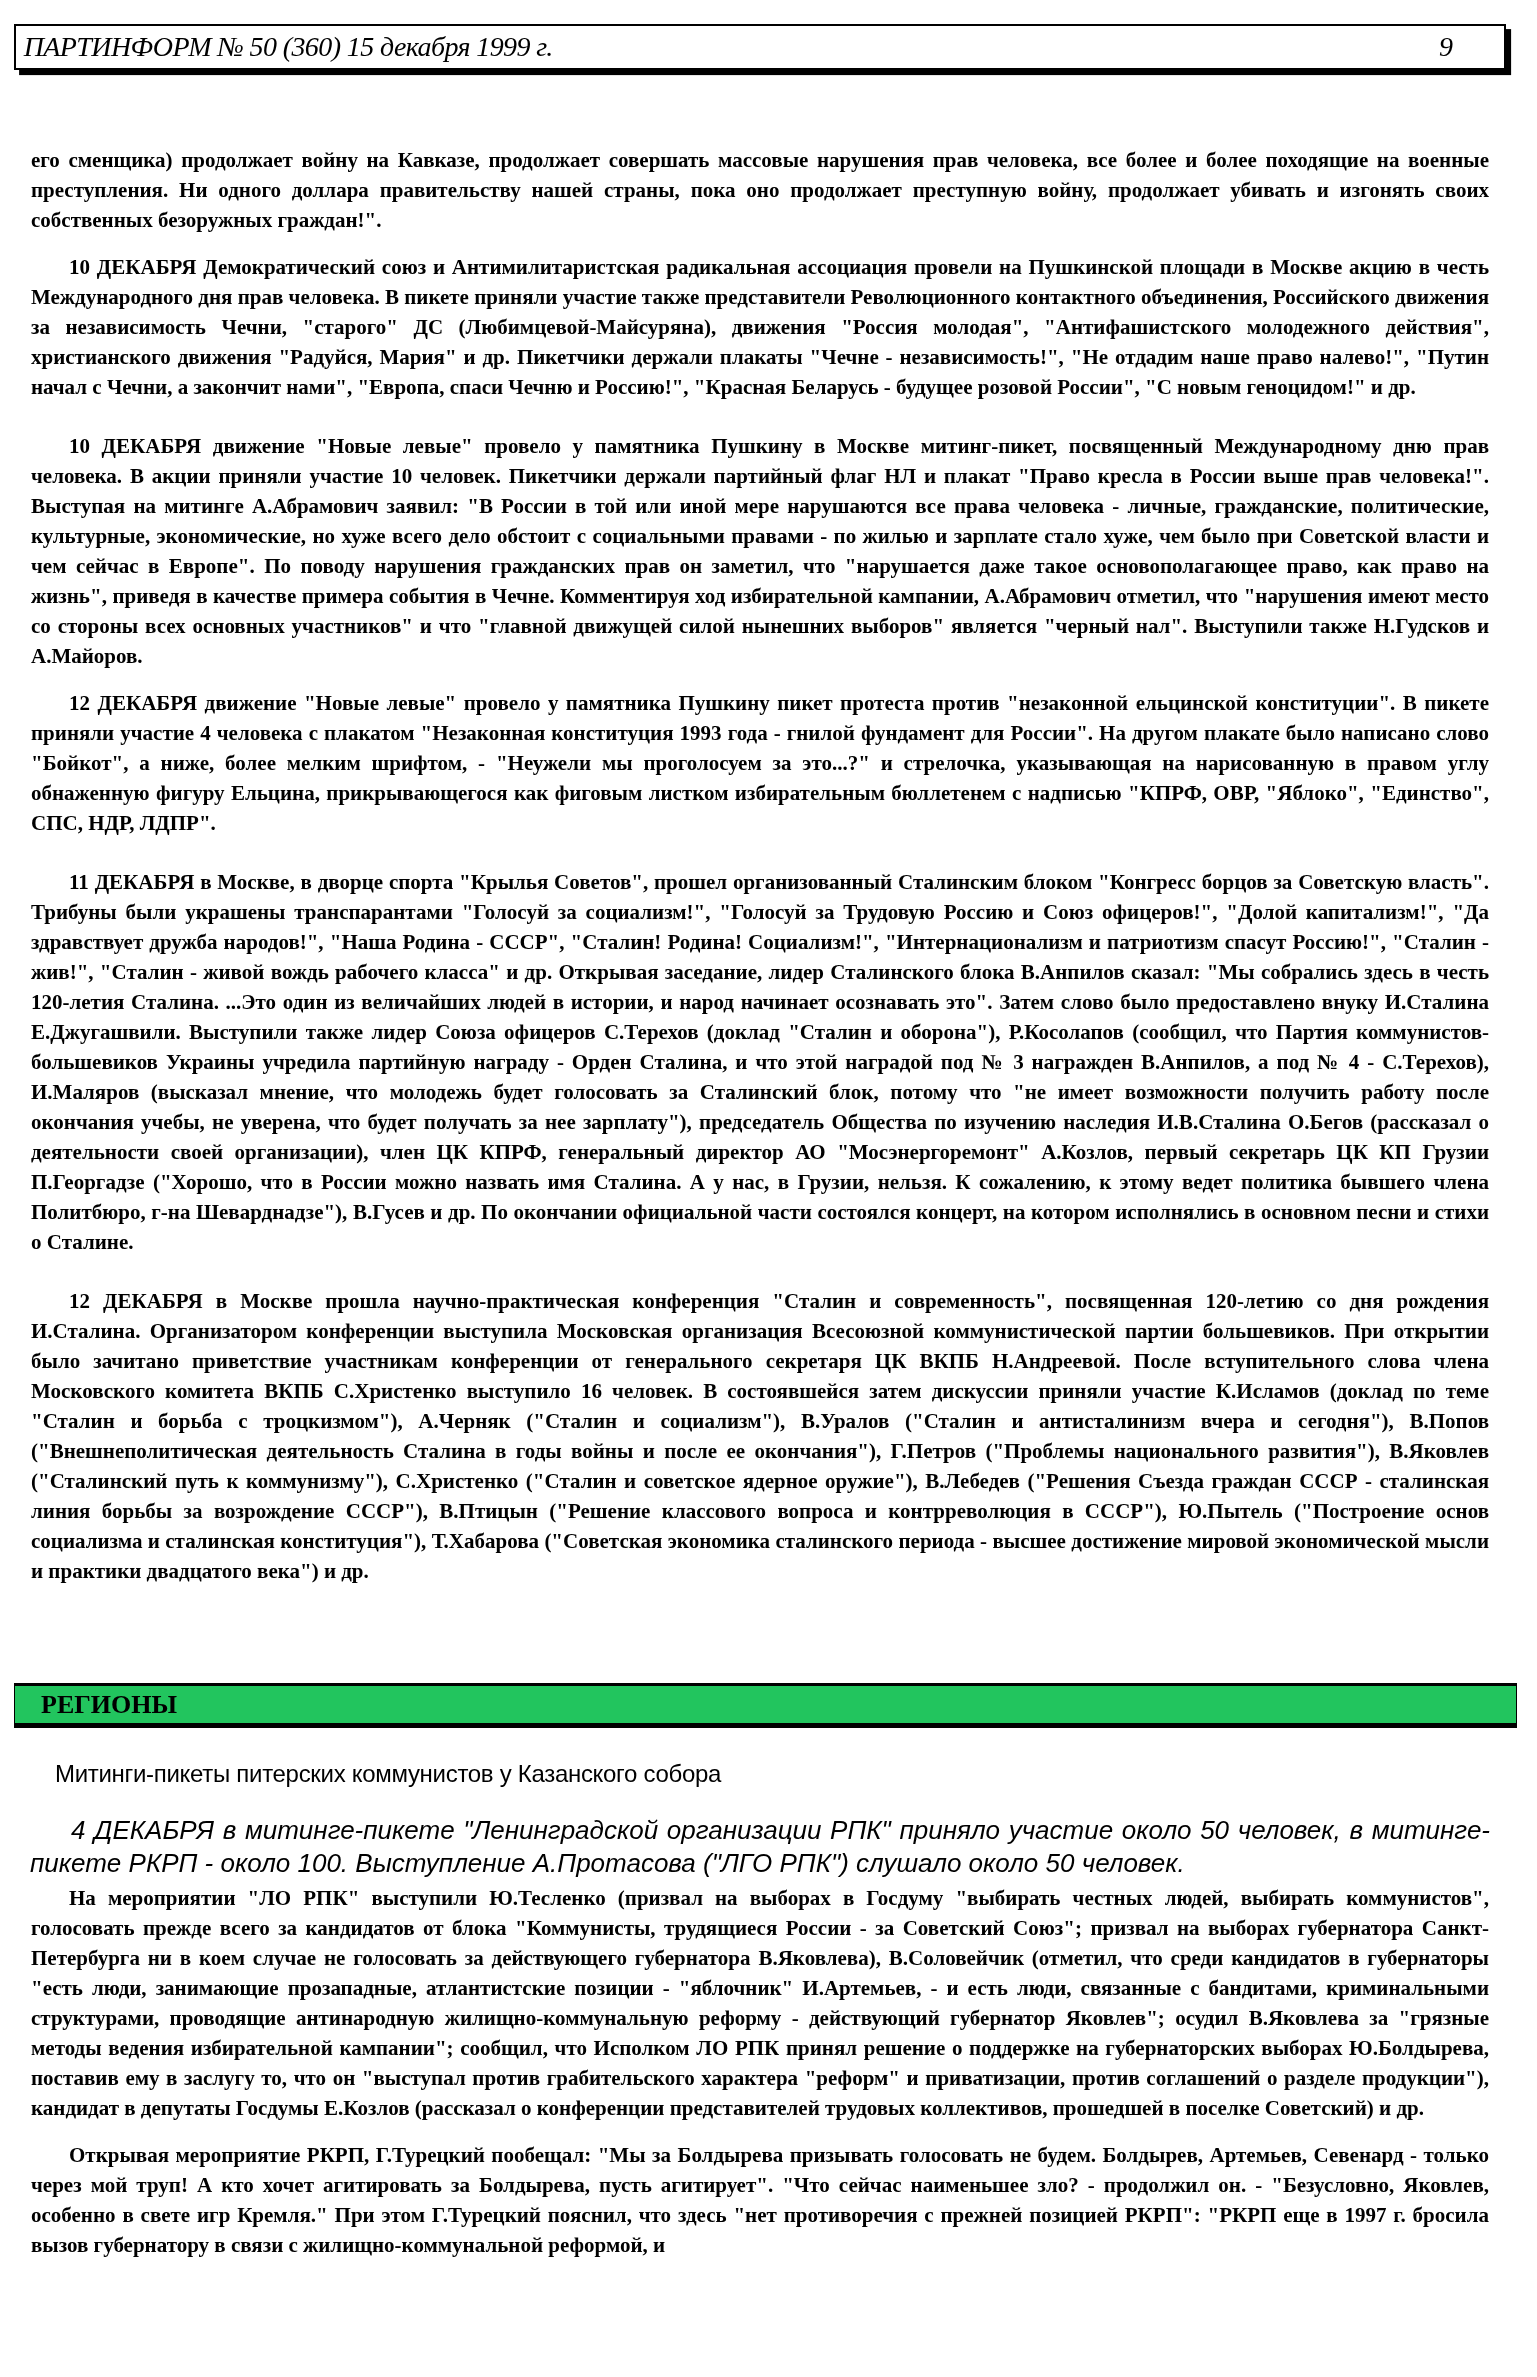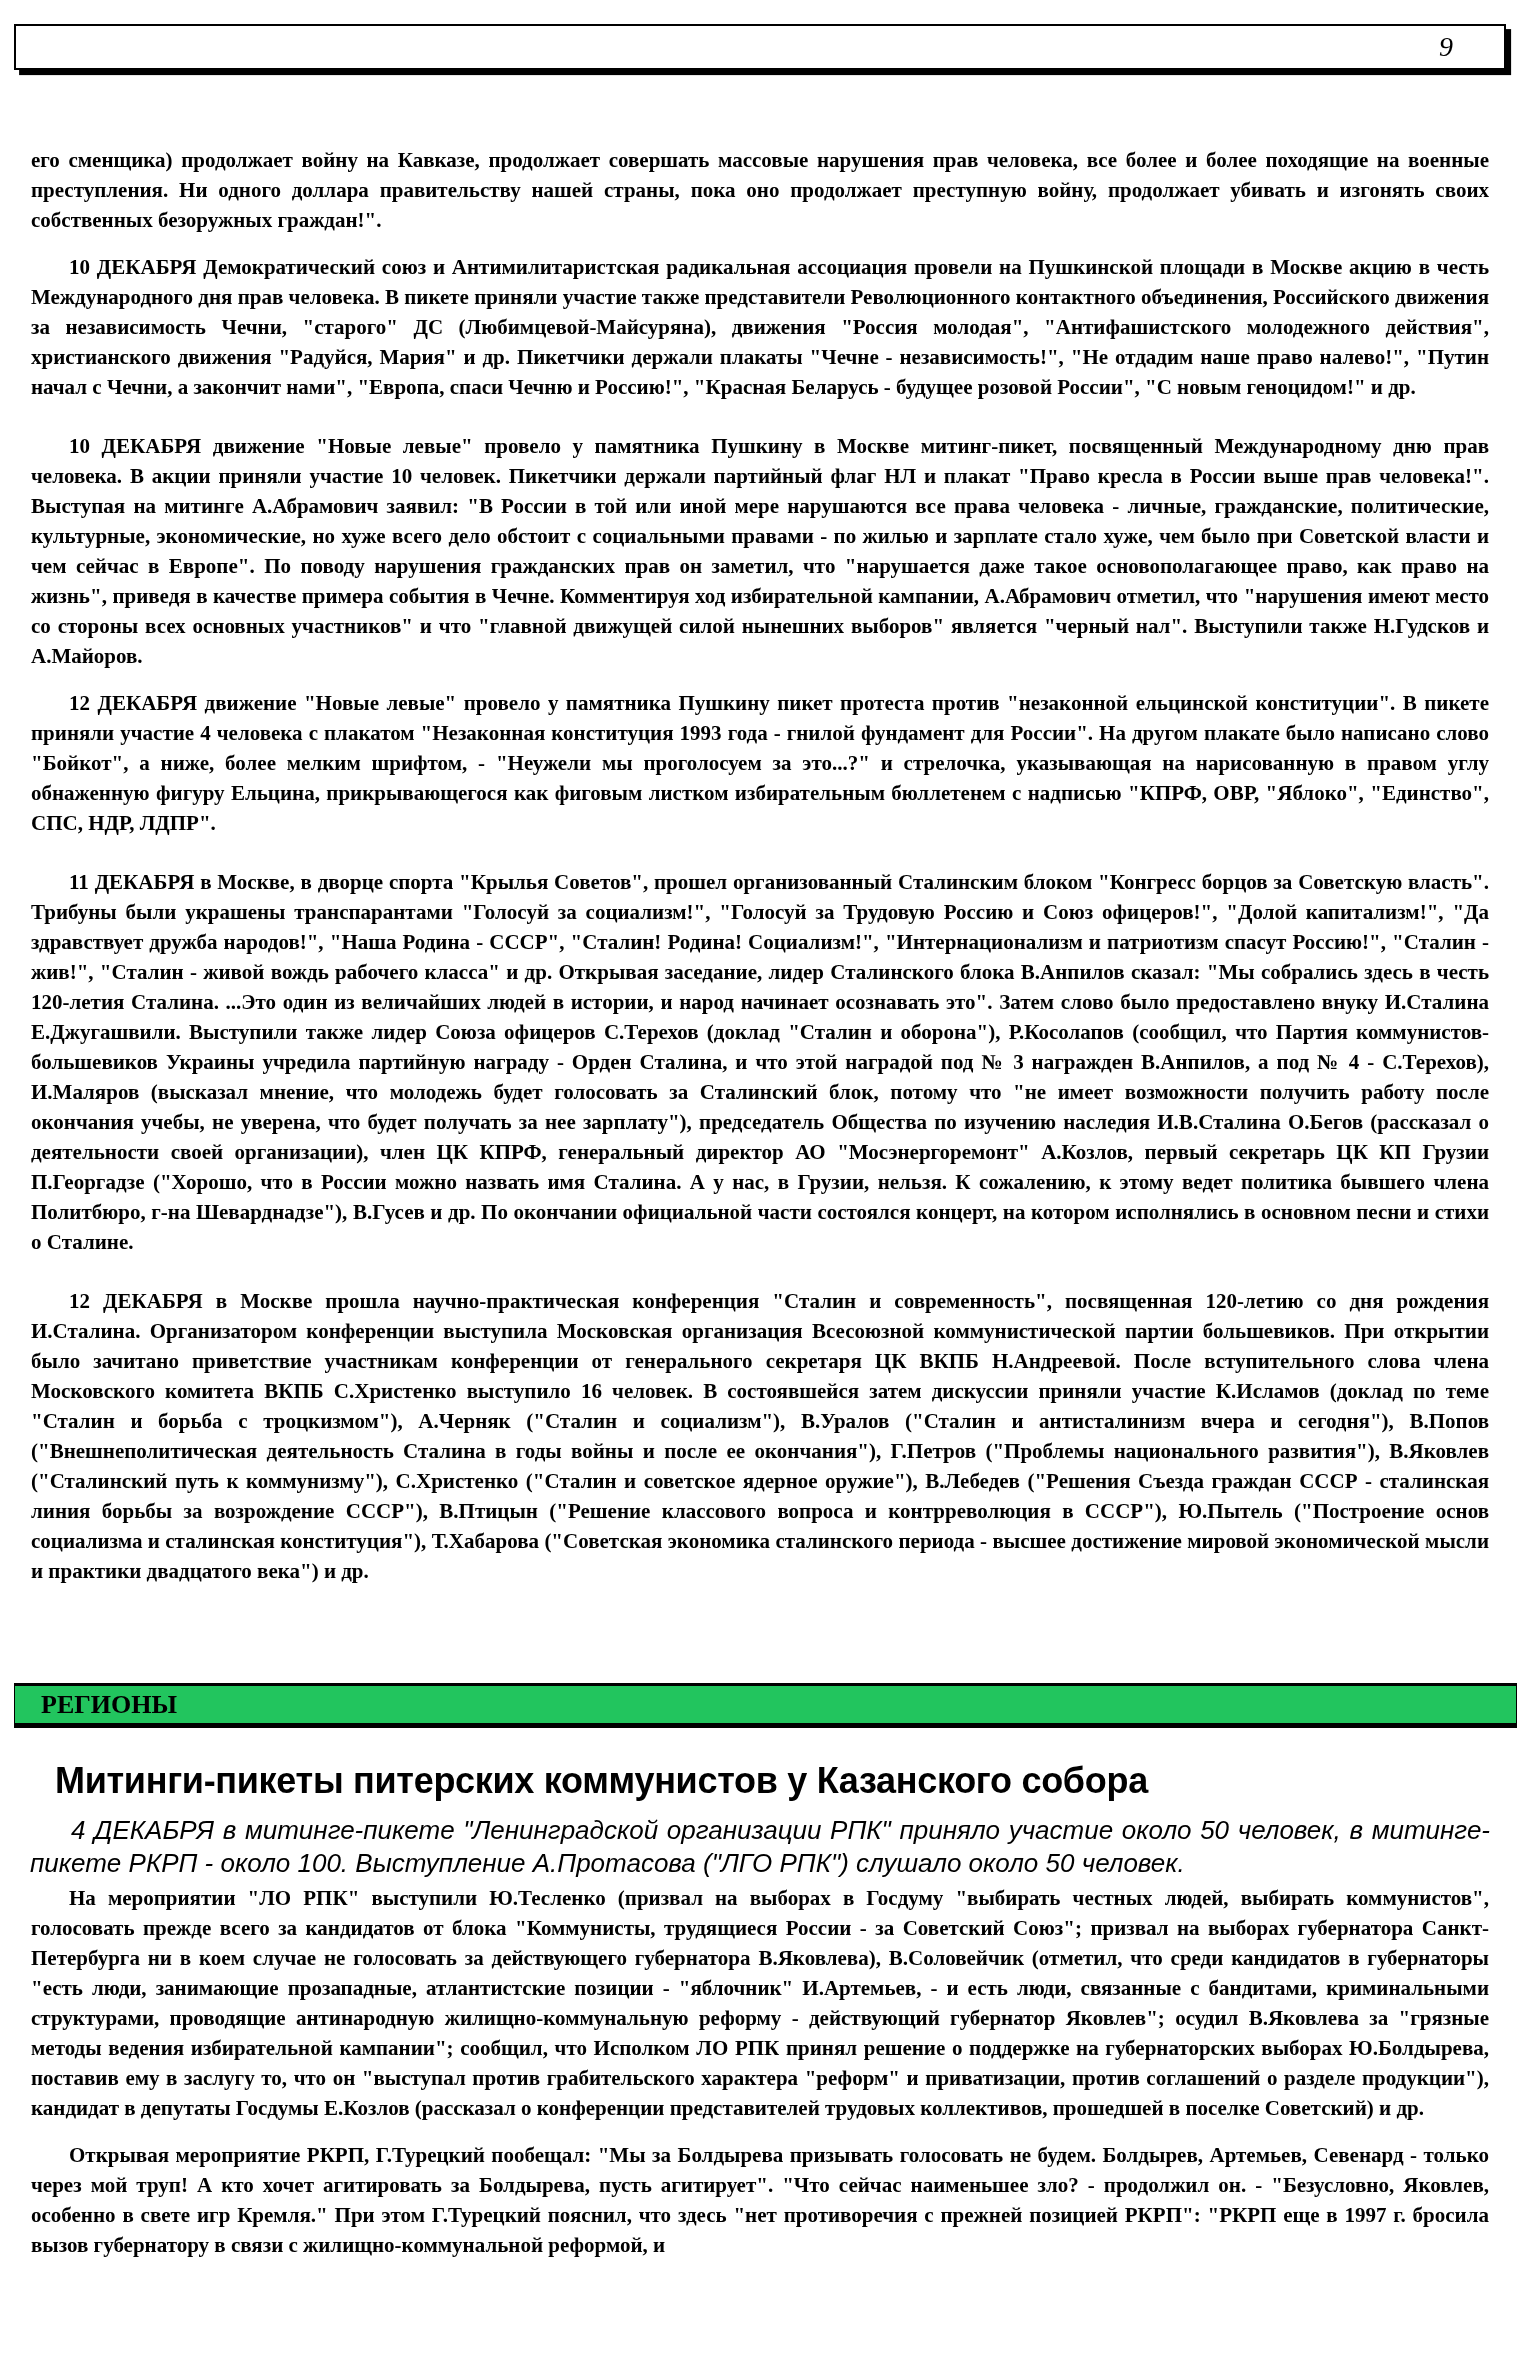--- a/index.html
+++ b/index.html
@@ -14,29 +14,30 @@
   .content { position: absolute; left: 14px; width: 1492px; font-family: "Liberation Serif", serif; font-weight: bold; font-size: 21px; line-height: 30px; text-align: justify; }
   .content p { margin: 17px; }
   .indent { text-indent: 38px; }
   .gap { margin-top: 29px !important; }
   .section-bar {
     position: absolute; left: 14px; top: 1683px; width: 1501px; height: 37px;
     background: #22c55e; border: 1.9px solid #000; border-bottom-width: 5.8px; border-top-width: 3.8px;
     font-family: "Liberation Serif", serif; font-weight: bold; font-size: 26px;
   }
   .section-bar span { position: absolute; left: 26px; top: 3.8px; }
-  .region-title { position: absolute; left: 55px; top: 1760px; font-family: "Liberation Sans", sans-serif; font-weight: bold; font-size: 36px; letter-spacing: -0.3px; }
+  .region-title { position: absolute; left: 55px; top: 1760px; font-family: "Liberation Sans", sans-serif; font-weight: normal; font-size: 24px; letter-spacing: -0.3px; }
   .region-lead { position: absolute; left: 14px; top: 1798px; width: 1492px; font-family: "Liberation Sans", sans-serif; font-size: 26px; line-height: 33px; text-align: justify; }
   .region-lead p { margin: 16px; text-indent: 41px; font-style: italic; }
   .region-body { top: 1866px; }
 </style>
 </head>
 <body>
 
 <div class="header-box">
+  <span class="header-title">ПАРТИНФОРМ № 50 (360) 15 декабря 1999 г.</span>
   <span class="header-page">9</span>
 </div>
 
 <div class="content" style="top:128px;">
   <p>его сменщика) продолжает войну на Кавказе, продолжает совершать массовые нарушения прав человека, все более и более походящие на военные преступления. Ни одного доллара правительству нашей страны, пока оно продолжает преступную войну, продолжает убивать и изгонять своих собственных безоружных граждан!".</p>
   <p class="indent">10 ДЕКАБРЯ Демократический союз и Антимилитаристская радикальная ассоциация провели на Пушкинской площади в Москве акцию в честь Международного дня прав человека. В пикете приняли участие также представители Революционного контактного объединения, Российского движения за независимость Чечни, "старого" ДС (Любимцевой-Майсуряна), движения "Россия молодая", "Антифашистского молодежного действия", христианского движения "Радуйся, Мария" и др. Пикетчики держали плакаты "Чечне - независимость!", "Не отдадим наше право налево!", "Путин начал с Чечни, а закончит нами", "Европа, спаси Чечню и Россию!", "Красная Беларусь - будущее розовой России", "С новым геноцидом!" и др.</p>
   <p class="indent gap">10 ДЕКАБРЯ движение "Новые левые" провело у памятника Пушкину в Москве митинг-пикет, посвященный Международному дню прав человека. В акции приняли участие 10 человек. Пикетчики держали партийный флаг НЛ и плакат "Право кресла в России выше прав человека!". Выступая на митинге А.Абрамович заявил: "В России в той или иной мере нарушаются все права человека - личные, гражданские, политические, культурные, экономические, но хуже всего дело обстоит с социальными правами - по жилью и зарплате стало хуже, чем было при Советской власти и чем сейчас в Европе". По поводу нарушения гражданских прав он заметил, что "нарушается даже такое основополагающее право, как право на жизнь", приведя в качестве примера события в Чечне. Комментируя ход избирательной кампании, А.Абрамович отметил, что "нарушения имеют место со стороны всех основных участников" и что "главной движущей силой нынешних выборов" является "черный нал". Выступили также Н.Гудсков и А.Майоров.</p>
   <p class="indent">12 ДЕКАБРЯ движение "Новые левые" провело у памятника Пушкину пикет протеста против "незаконной ельцинской конституции". В пикете приняли участие 4 человека с плакатом "Незаконная конституция 1993 года - гнилой фундамент для России". На другом плакате было написано слово "Бойкот", а ниже, более мелким шрифтом, - "Неужели мы проголосуем за это...?" и стрелочка, указывающая на нарисованную в правом углу обнаженную фигуру Ельцина, прикрывающегося как фиговым листком избирательным бюллетенем с надписью "КПРФ, ОВР, "Яблоко", "Единство", СПС, НДР, ЛДПР".</p>
   <p class="indent gap">11 ДЕКАБРЯ в Москве, в дворце спорта "Крылья Советов", прошел организованный Сталинским блоком "Конгресс борцов за Советскую власть". Трибуны были украшены транспарантами "Голосуй за социализм!", "Голосуй за Трудовую Россию и Союз офицеров!", "Долой капитализм!", "Да здравствует дружба народов!", "Наша Родина - СССР", "Сталин! Родина! Социализм!", "Интернационализм и патриотизм спасут Россию!", "Сталин - жив!", "Сталин - живой вождь рабочего класса" и др. Открывая заседание, лидер Сталинского блока В.Анпилов сказал: "Мы собрались здесь в честь 120-летия Сталина. ...Это один из величайших людей в истории, и народ начинает осознавать это". Затем слово было предоставлено внуку И.Сталина Е.Джугашвили. Выступили также лидер Союза офицеров С.Терехов (доклад "Сталин и оборона"), Р.Косолапов (сообщил, что Партия коммунистов-большевиков Украины учредила партийную награду - Орден Сталина, и что этой наградой под № 3 награжден В.Анпилов, а под № 4 - С.Терехов), И.Маляров (высказал мнение, что молодежь будет голосовать за Сталинский блок, потому что "не имеет возможности получить работу после окончания учебы, не уверена, что будет получать за нее зарплату"), председатель Общества по изучению наследия И.В.Сталина О.Бегов (рассказал о деятельности своей организации), член ЦК КПРФ, генеральный директор АО "Мосэнергоремонт" А.Козлов, первый секретарь ЦК КП Грузии П.Георгадзе ("Хорошо, что в России можно назвать имя Сталина. А у нас, в Грузии, нельзя. К сожалению, к этому ведет политика бывшего члена Политбюро, г-на Шеварднадзе"), В.Гусев и др. По окончании официальной части состоялся концерт, на котором исполнялись в основном песни и стихи о Сталине.</p>
   <p class="indent gap">12 ДЕКАБРЯ в Москве прошла научно-практическая конференция "Сталин и современность", посвященная 120-летию со дня рождения И.Сталина. Организатором конференции выступила Московская организация Всесоюзной коммунистической партии большевиков. При открытии было зачитано приветствие участникам конференции от генерального секретаря ЦК ВКПБ Н.Андреевой. После вступительного слова члена Московского комитета ВКПБ С.Христенко выступило 16 человек. В состоявшейся затем дискуссии приняли участие К.Исламов (доклад по теме "Сталин и борьба с троцкизмом"), А.Черняк ("Сталин и социализм"), В.Уралов ("Сталин и антисталинизм вчера и сегодня"), В.Попов ("Внешнеполитическая деятельность Сталина в годы войны и после ее окончания"), Г.Петров ("Проблемы национального развития"), В.Яковлев ("Сталинский путь к коммунизму"), С.Христенко ("Сталин и советское ядерное оружие"), В.Лебедев ("Решения Съезда граждан СССР - сталинская линия борьбы за возрождение СССР"), В.Птицын ("Решение классового вопроса и контрреволюция в СССР"), Ю.Пытель ("Построение основ социализма и сталинская конституция"), Т.Хабарова ("Советская экономика сталинского периода - высшее достижение мировой экономической мысли и практики двадцатого века") и др.</p>

